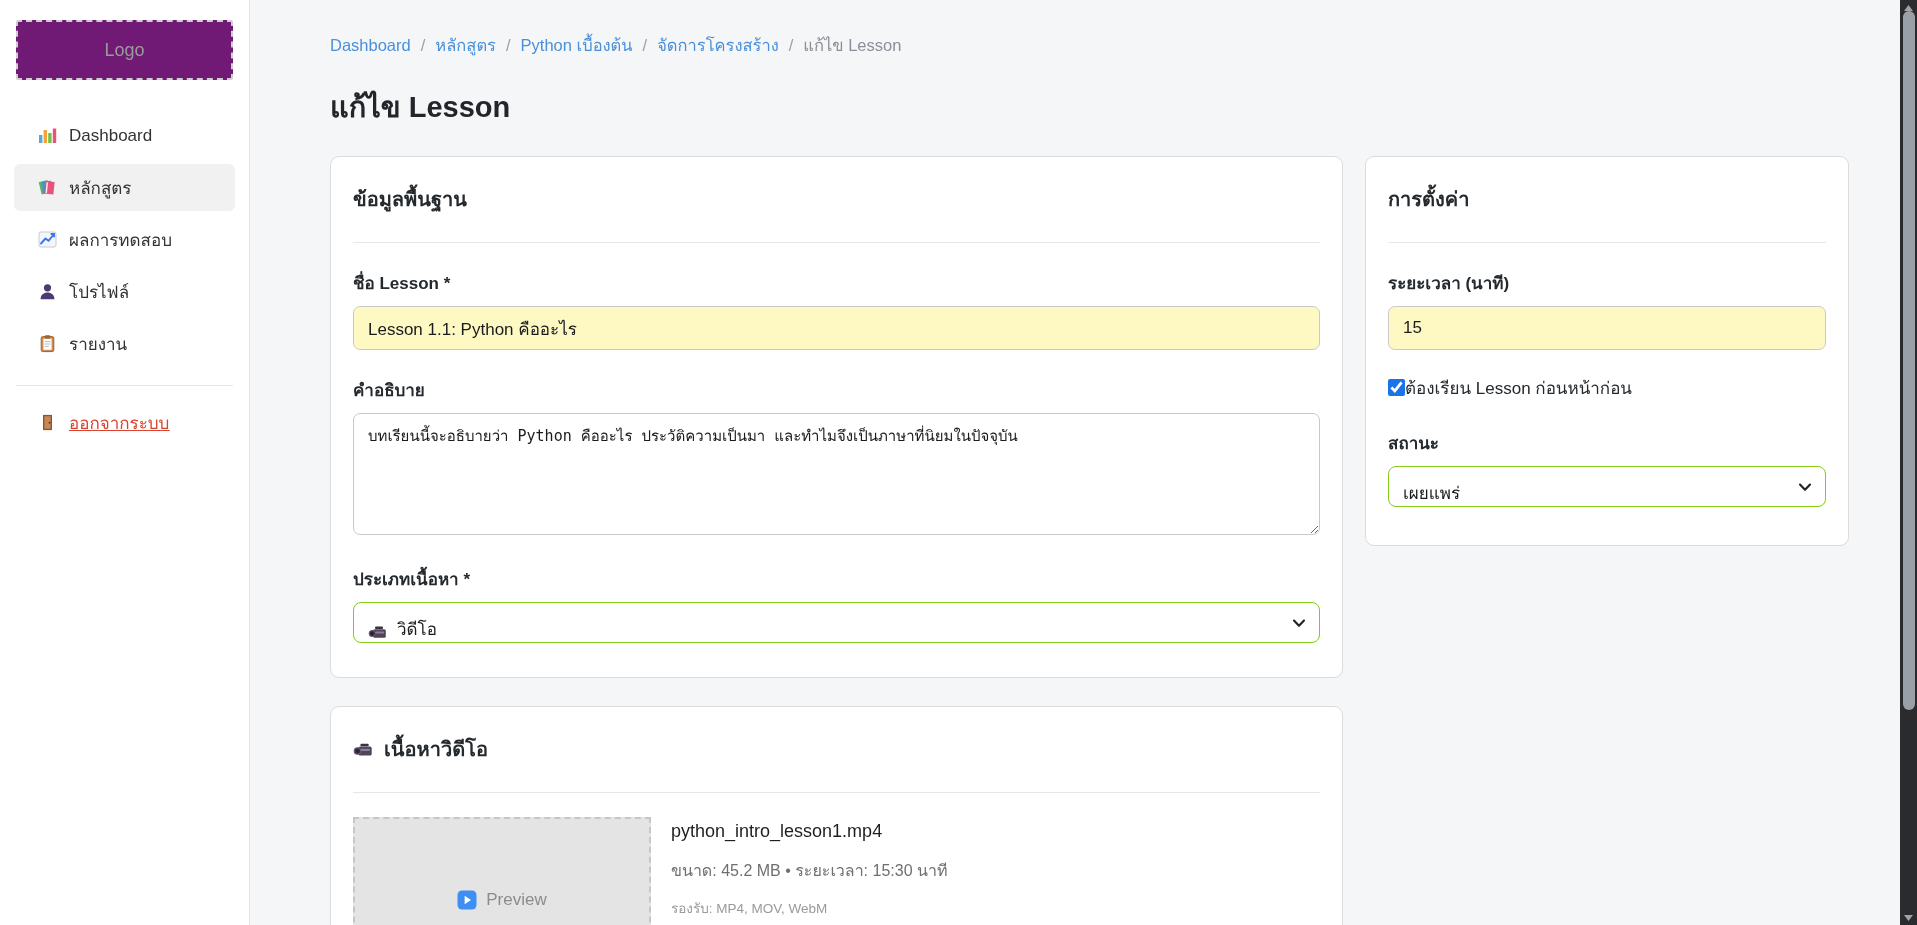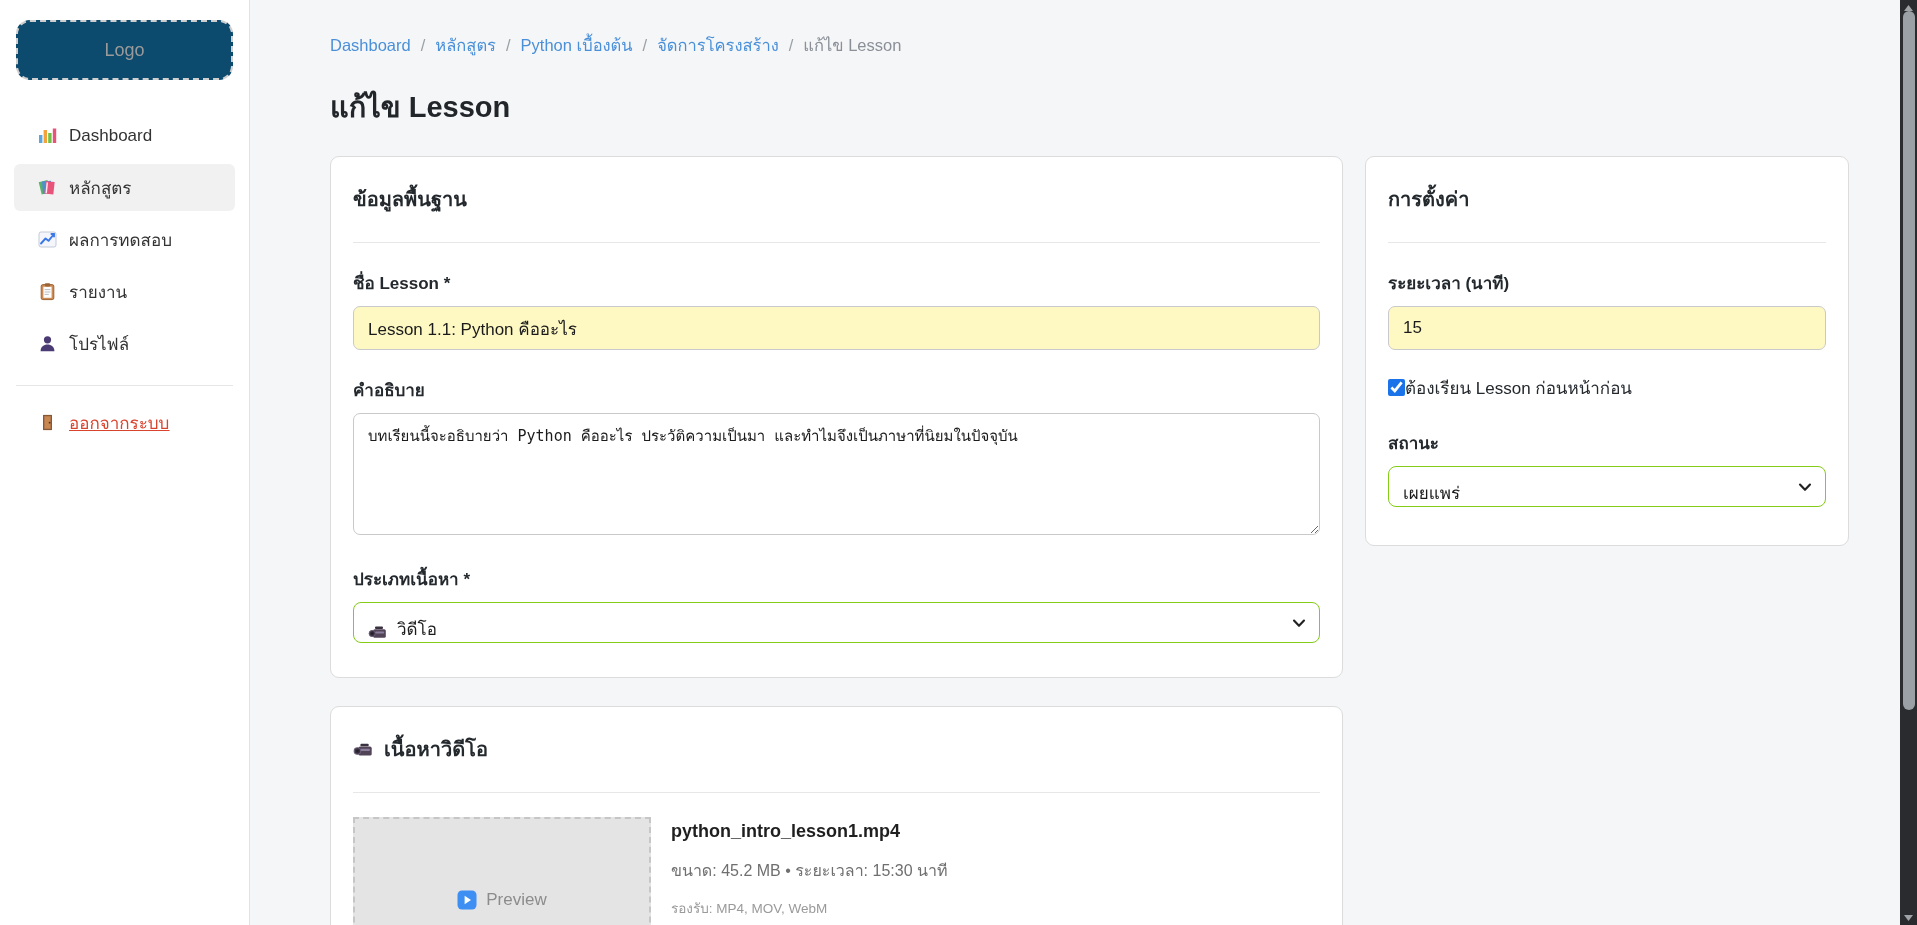--- a/index.html
+++ b/index.html
@@ -10,22 +10,22 @@
     background:#f5f6f7; color:#24292e; position:relative;
   }
   .app { display:flex; width:1900px; height:925px; }
 
   
   .sidebar {
     width:250px; flex:none; background:#fff;
     border-right:1px solid #e2e2e2; padding:20px 14px 0 14px;
   }
   .logo-box {
-    height:60px; margin:0 2px; background:#0c4a6e;
-    border:2px dashed #cfcfcf; border-radius:14px;
+    height:60px; margin:0 2px; background:#701a75;
+    border:2px dashed #cfcfcf; border-radius:2px;
     display:flex; align-items:center; justify-content:center;
     color:#9a9a9a; font-size:18px;
   }
   .nav { margin-top:32px; display:flex; flex-direction:column; gap:5px; }
   .nav-item {
     display:flex; align-items:center; gap:12px; height:47px;
     padding:0 10px 0 24px; border-radius:6px; font-size:17px; color:#333;
     cursor:pointer;
   }
   .nav-item.active { background:#f1f1f2; }
@@ -87,21 +87,21 @@
 
   
   .video-card { margin-top:28px; padding-bottom:40px; }
   .video-row { display:flex; gap:20px; margin-top:24px; }
   .preview-box {
     width:298px; height:165px; flex:none; background:#e4e4e4;
     border:2px dashed #c6c6c6; display:flex; align-items:center;
     justify-content:center; gap:9px; color:#8c8c8c; font-size:17px; cursor:pointer;
   }
   .video-info { padding-top:4px; }
-  .video-filename { font-size:18px; font-weight:700; color:#1f1f1f; }
+  .video-filename { font-size:18px; font-weight:400; color:#1f1f1f; }
   .video-meta { margin-top:16px; font-size:16px; color:#6f6f6f; }
   .video-supported { margin-top:14px; font-size:13.5px; color:#9a9a9a; }
   .video-buttons { display:flex; gap:9px; margin-top:24px; }
   .btn {
     height:45px; border-radius:8px; font-size:17px; cursor:pointer;
     font-family:"Liberation Sans","DejaVu Sans",sans-serif;
     display:inline-flex; align-items:center; justify-content:center;
   }
   .btn-change { background:#fff; border:1px solid #bfbfbf; color:#1b1b1b; padding:0 21px; }
   .btn-delete { background:#f23c31; border:none; color:#fff; font-weight:700; width:69px; }
@@ -161,39 +161,39 @@
             <path d="M3 13.5 L7.5 8.5 L10.5 10.8 L16 4" fill="none" stroke="#3b78e7" stroke-width="1.9" stroke-linecap="round" stroke-linejoin="round"></path>
             <path d="M13.4 4 L16 4 L16 6.6" fill="none" stroke="#3b78e7" stroke-width="1.9" stroke-linecap="round" stroke-linejoin="round"></path>
           </svg>
         </span>
         <span>ผลการทดสอบ</span>
       </div>
 
       <div class="nav-item">
         <span class="ic">
           <svg viewBox="0 0 19 19" width="19" height="19">
+            <circle cx="9.5" cy="5.8" r="3.6" fill="#4b3b74"></circle>
+            <path d="M2.6 17.2 c0-4.4 3.2-6.6 6.9-6.6 s6.9 2.2 6.9 6.6 z" fill="#4b3b74"></path>
+          </svg>
+        </span>
+        <span>โปรไฟล์</span>
+      </div>
+
+      <div class="nav-item">
+        <span class="ic">
+          <svg viewBox="0 0 19 19" width="19" height="19">
             <rect x="3.2" y="2.6" width="12.6" height="15" rx="1.6" fill="#cd8c55" stroke="#9a6436"></rect>
             <rect x="5.4" y="4.8" width="8.2" height="11" fill="#fdfdfb"></rect>
             <rect x="6.8" y="1.2" width="5.4" height="3.2" rx="1.1" fill="#9a6436"></rect>
             <line x1="6.6" y1="7.6" x2="12.4" y2="7.6" stroke="#b9bec6" stroke-width="1"></line>
             <line x1="6.6" y1="10" x2="12.4" y2="10" stroke="#b9bec6" stroke-width="1"></line>
             <line x1="6.6" y1="12.4" x2="10.8" y2="12.4" stroke="#b9bec6" stroke-width="1"></line>
           </svg>
         </span>
         <span>รายงาน</span>
-      </div>
-
-      <div class="nav-item">
-        <span class="ic">
-          <svg viewBox="0 0 19 19" width="19" height="19">
-            <circle cx="9.5" cy="5.8" r="3.6" fill="#4b3b74"></circle>
-            <path d="M2.6 17.2 c0-4.4 3.2-6.6 6.9-6.6 s6.9 2.2 6.9 6.6 z" fill="#4b3b74"></path>
-          </svg>
-        </span>
-        <span>โปรไฟล์</span>
       </div>
     </nav>
 
     <hr class="nav-divider">
 
     <div class="logout">
       <span class="ic" style="width:19px;height:19px;display:inline-flex;">
         <svg viewBox="0 0 19 19" width="19" height="19">
           <rect x="5.6" y="2.4" width="7.8" height="14.2" fill="#b5794e" stroke="#7d4e2a"></rect>
           <rect x="7" y="3.8" width="5" height="11.4" fill="#c98850"></rect>

